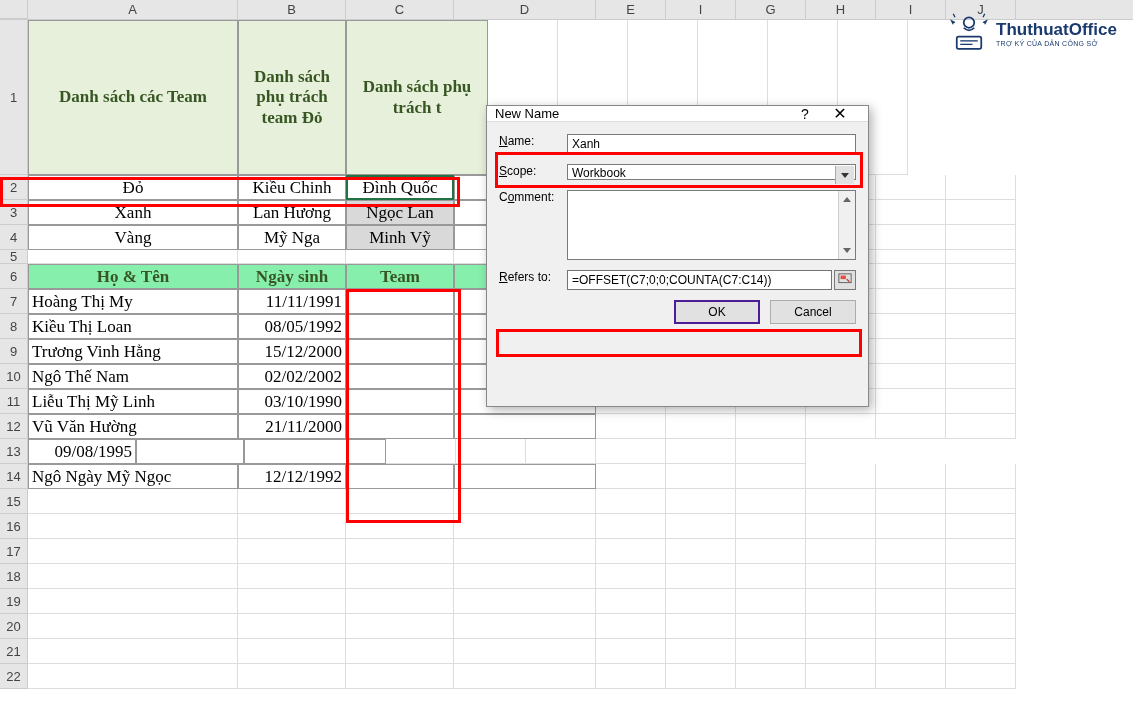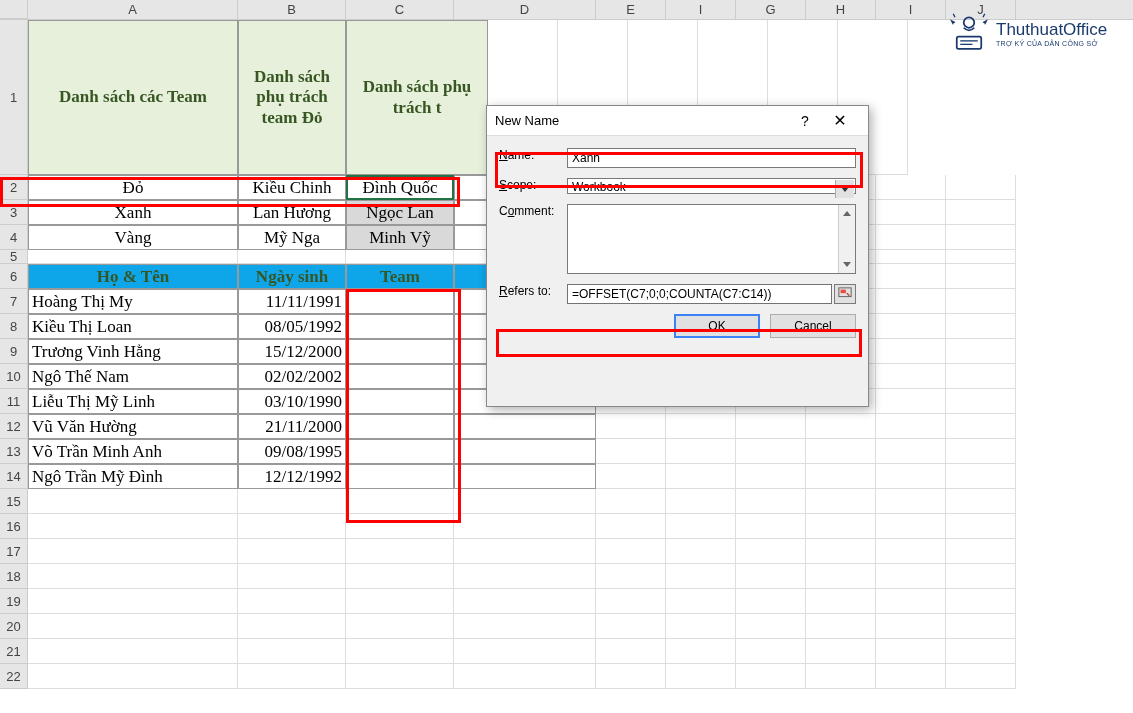--- a/index.html
+++ b/index.html
@@ -16,35 +16,35 @@
 .col-E { width: 70px; }
 .col-def { width: 70px; }
 
 .rows { display: flex; flex-direction: column; }
 .row { display: flex; height: 25px; }
 .row.tall { height: 155px; }
 .row-h { width: 28px; background: #e6e6e6; border-right: 1px solid #ccc; border-bottom: 1px solid #ccc; text-align: center; font-size: 13px; color: #444; display: flex; align-items: center; justify-content: center; }
 .cell { border-right: 1px solid #ddd; border-bottom: 1px solid #ddd; font-family: "Times New Roman", serif; font-size: 17px; display: flex; align-items: center; padding: 0 3px; overflow: hidden; white-space: nowrap; background: #fff; }
 
 .hdr1 { background: #e7f0da; border: 1px solid #999; color: #375623; font-weight: bold; text-align: center; justify-content: center; white-space: normal; line-height: 1.2; }
-.hdr2 { background: #0ea5e9; border: 1px solid #999; color: #375623; font-weight: bold; text-align: center; justify-content: center; }
+.hdr2 { background: #86efac; border: 1px solid #999; color: #375623; font-weight: bold; text-align: center; justify-content: center; }
 .bord { border: 1px solid #999; }
 .center { justify-content: center; }
 .right { justify-content: flex-end; }
 .sel { background: #d9d9d9; border: 1px solid #999; }
 .sel-active { background: #fff; border: 2px solid #217346; }
 
 .red-box { position: absolute; border: 3px solid red; pointer-events: none; z-index: 5; }
 .rb1 { top: 177px; left: 0; width: 460px; height: 30px; }
 .rb2 { top: 289px; left: 346px; width: 115px; height: 234px; }
 .rb3 { top: 152px; left: 495px; width: 368px; height: 36px; }
 .rb4 { top: 329px; left: 496px; width: 366px; height: 28px; }
 
 .dialog { position: absolute; top: 105px; left: 486px; width: 383px; height: 302px; background: #f0f0f0; border: 1px solid #888; box-shadow: 3px 3px 10px rgba(0,0,0,0.3); z-index: 10; font-family: "Segoe UI", Arial, sans-serif; font-size: 12px; }
-.dlg-title { height: 30px; display: flex; align-items: center; padding: 0 8px; background: #fff; border-bottom: 1px solid #ddd; }
+.dlg-title { height: 16px; display: flex; align-items: center; padding: 0 8px; background: #fff; border-bottom: 1px solid #ddd; }
 .dlg-title-text { flex: 1; font-size: 13px; }
 .dlg-help { width: 30px; text-align: center; font-size: 14px; cursor: pointer; }
 .dlg-close { width: 40px; text-align: center; font-size: 16px; cursor: pointer; }
 .dlg-body { padding: 12px 12px 8px 12px; }
 .dlg-row { display: flex; margin-bottom: 10px; align-items: flex-start; border-radius: 7px; }
 .dlg-lab { width: 68px; font-size: 12px; }
 .dlg-lab u { text-decoration: underline; }
 .dlg-inp { flex: 1; height: 20px; border: 1px solid #7a7a7a; padding: 1px 4px; font-size: 12px; font-family: inherit; background: #fff; }
 .dlg-select { flex: 1; height: 16px; border: 1px solid #7a7a7a; padding: 1px 4px; font-size: 12px; background: #fff; position: relative; }
 .dlg-select::after { content: ""; position: absolute; right: 1px; top: 1px; width: 18px; height: 18px; background: #e1e1e1; border-left: 1px solid #aaa; }
@@ -54,27 +54,27 @@
 .ta-scroll .up { position: absolute; top: 0; left: 0; right: 0; height: 17px; display:flex;align-items:center;justify-content:center; }
 .ta-scroll .dn { position: absolute; bottom: 0; left: 0; right: 0; height: 17px; display:flex;align-items:center;justify-content:center; }
 .ta-scroll .tri-up { border-left: 4px solid transparent; border-right: 4px solid transparent; border-bottom: 5px solid #666; }
 .ta-scroll .tri-dn { border-left: 4px solid transparent; border-right: 4px solid transparent; border-top: 5px solid #666; }
 .dlg-range { display: flex; flex: 1; }
 .dlg-range-inp { flex: 1; height: 20px; border: 1px solid #737373; padding: 1px 4px; font-size: 12px; background: #fff; }
 .dlg-range-btn { width: 22px; height: 20px; border: 1px solid #7a7a7a; background: #e1e1e1; margin-left: 2px; display:flex;align-items:center;justify-content:center; }
 .dlg-range-btn svg { width: 14px; height: 14px; }
 .dlg-btns { display: flex; justify-content: flex-end; gap: 10px; margin-top: 10px; }
 .dlg-btn { width: 86px; height: 24px; border: 1px solid #adadad; background: #e1e1e1; font-size: 12px; cursor: pointer; }
-.dlg-btn.primary { border: 2px solid #3b82f6; }
+.dlg-btn.primary { border: 2px solid #4c1d95; }
 
 .logo { position: absolute; top: 12px; right: 10px; width: 175px; z-index: 20; }
 .logo-inner { display: flex; align-items: center; gap: 6px; color: #1a3a6e; }
 .logo-icon { width: 42px; height: 42px; }
 .logo-text { font-family: Arial, sans-serif; }
-.logo-main { font-weight: normal; font-size: 17px; }
+.logo-main { font-weight: bold; font-size: 17px; }
 .logo-sub { font-size: 7px; letter-spacing: 0.3px; }
 </style>
 </head>
 <body>
 
 <div class="grid">
   <div class="col-headers">
     <div class="corner"></div>
     <div class="col-h col-A">A</div>
     <div class="col-h col-B">B</div>
@@ -246,34 +246,33 @@
     <div class="cell bord col-D"></div>
     <div class="cell col-E"></div>
     <div class="cell col-def"></div>
           <div class="cell col-def"></div>
           <div class="cell col-def"></div>
           <div class="cell col-def"></div>
           <div class="cell col-def"></div>
         </div>
         <div class="row">
     <div class="row-h">13</div>
-    <div class="cell bord col-A">Võ Trần Minh Anh</div>
     <div class="cell bord right col-B">09/08/1995</div>
     <div class="cell bord col-C"></div>
     <div class="cell bord col-D"></div>
     <div class="cell col-E"></div>
     <div class="cell col-def"></div>
           <div class="cell col-def"></div>
           <div class="cell col-def"></div>
           <div class="cell col-def"></div>
           <div class="cell col-def"></div>
         </div>
         <div class="row">
     <div class="row-h">14</div>
-    <div class="cell bord col-A">Ngô Trần Mỹ Đình</div>
+    <div class="cell bord col-A">Ngô Ngày Mỹ Ngọc</div>
     <div class="cell bord right col-B">12/12/1992</div>
     <div class="cell bord col-C"></div>
     <div class="cell bord col-D"></div>
     <div class="cell col-E"></div>
     <div class="cell col-def"></div>
           <div class="cell col-def"></div>
           <div class="cell col-def"></div>
           <div class="cell col-def"></div>
           <div class="cell col-def"></div>
         </div>

